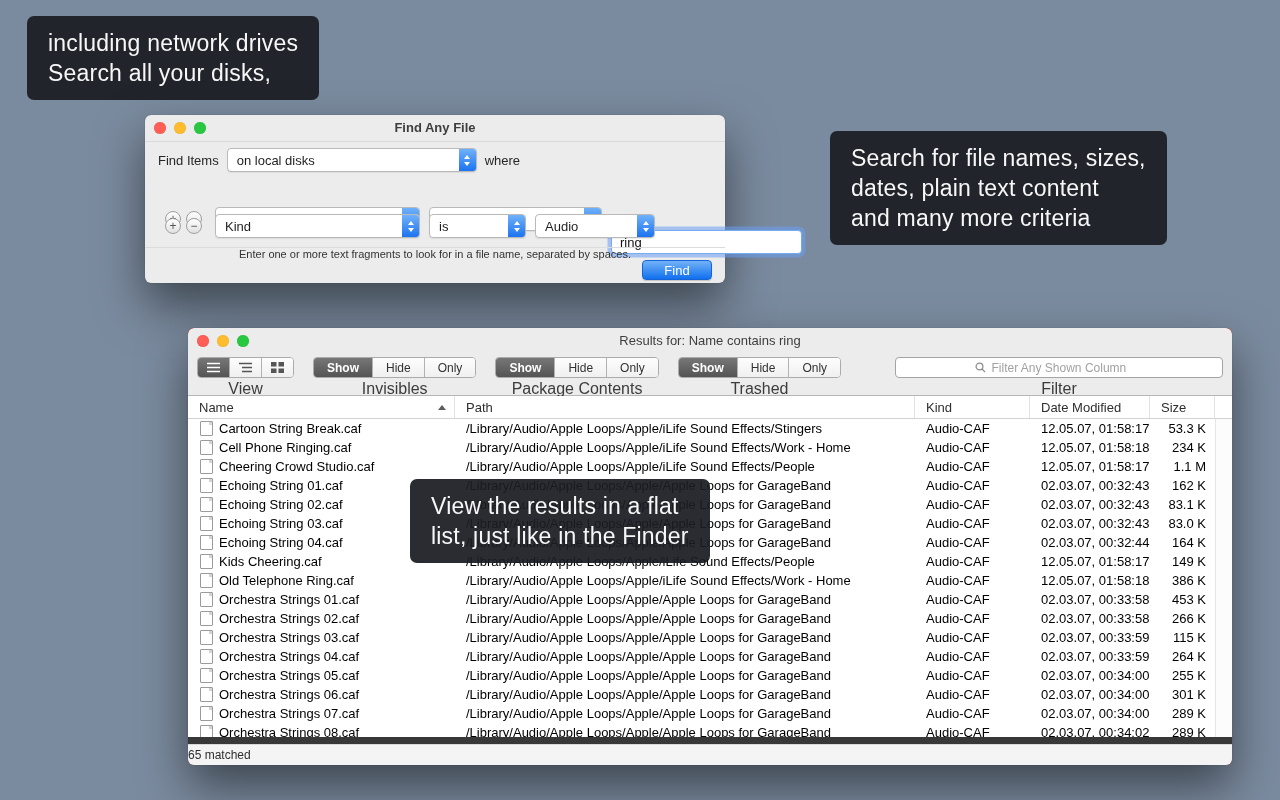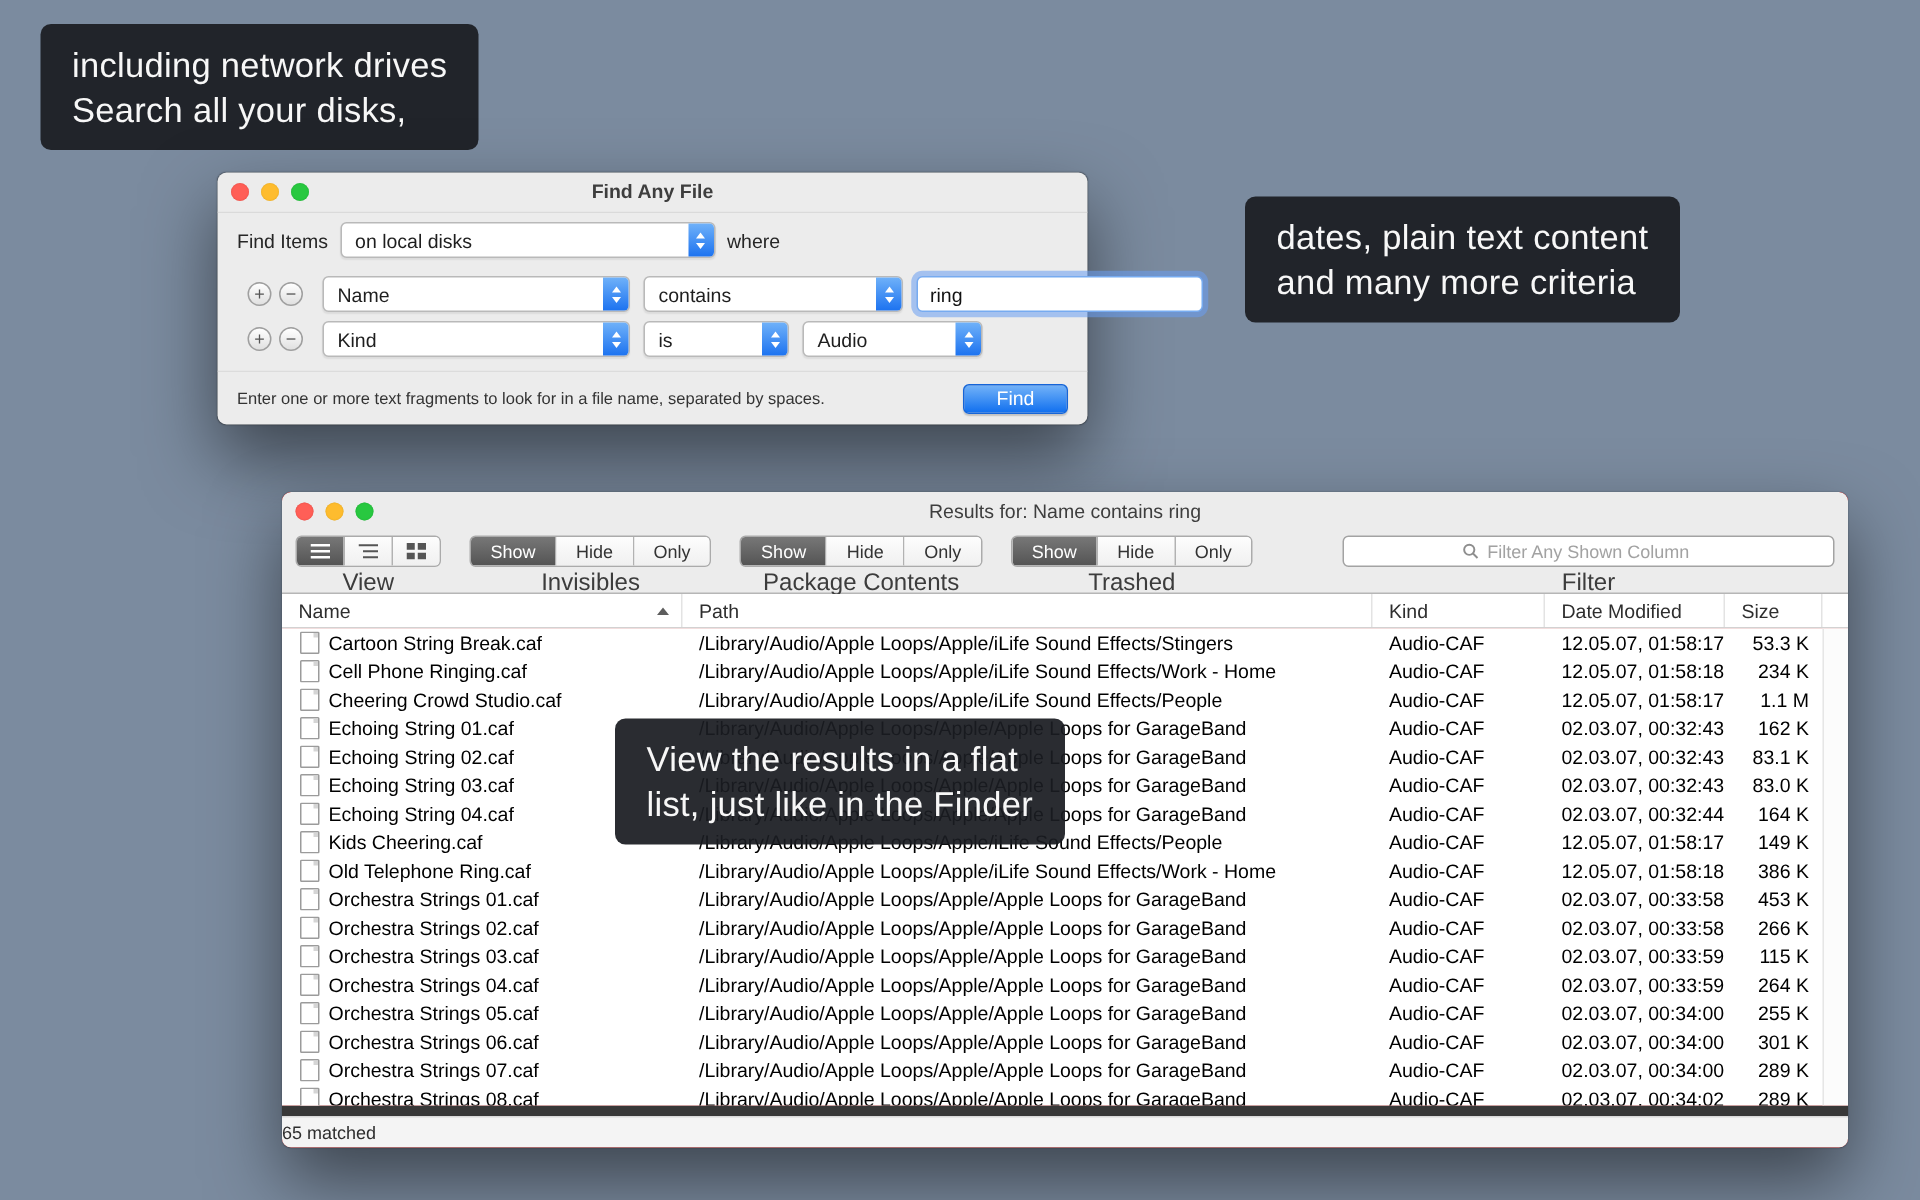--- a/index.html
+++ b/index.html
@@ -52,39 +52,39 @@
     background:linear-gradient(#ffffff,#e0e0e0);color:#555;font-size:12px;line-height:13px;
     text-align:center;padding:0;font-family:inherit;cursor:default;}
   .rb.last{margin-right:13px;}
   .crit-row .popup{margin-right:9px;}
   .text-field{
     height:22px;border:1px solid #77abf0;border-radius:4px;font-size:13px;padding:0 8px;
     outline:none;font-family:inherit;color:#111;
     box-shadow:0 0 0 3.5px rgba(106,158,243,.55);
   }
   .find-footer{position:absolute;left:0;right:0;bottom:0;height:35px;border-top:1px solid #dcdcdc;
-    display:flex;align-items:center;padding:0 13px;border-radius:0 0 6px 6px;}
+    display:flex;align-items:center;padding:0 13px;border-radius:0 0 6px 6px;flex-direction:column;}
   .hint{font-size:11px;color:#333;}
   .find-btn{margin-left:auto;width:70px;height:20px;border:1px solid #1565d8;border-radius:4px;
     background:linear-gradient(#72b2f8,#1170ef);color:#fff;font-size:13px;line-height:17px;
     text-align:center;padding:0;font-family:inherit;box-shadow:0 1px 1px rgba(0,0,0,.18);}
 
   
   #results-window{left:188px;top:328px;width:1044px;height:437px;background:#ef4444;
     display:flex;flex-direction:column;overflow:hidden;}
   #results-window .titlebar{background:#ececec;flex:none;}
   .toolbar{height:38px;background:#ececec;border-bottom:1px solid #b6b6b6;display:flex;
     align-items:flex-start;padding:3px 9px 0;flex:none;}
   .tgroup{display:flex;flex-direction:column;align-items:center;margin-right:19px;}
   .tlabel{font-size:16px;color:#3c3c3c;margin-top:2px;}
   .seg{display:flex;height:19px;border:1px solid #ababab;border-radius:4px;overflow:hidden;background:#fff;}
   .sb{border:none;background:linear-gradient(#fdfdfd,#f0f0f0);color:#333;font-size:12px;
     padding:0 13px;border-right:1px solid #b2b2b2;line-height:18px;font-family:inherit;cursor:default;}
   .sb:last-child{border-right:none;}
-  .sb.selected{background:linear-gradient(#777,#545454);color:#fff;}
+  .sb.selected{background:linear-gradient(#777,#545454);color:#fff;font-weight:bold;}
   .sb.iconseg{padding:0 9px;display:flex;align-items:center;}
   .filter-group{margin-left:auto;margin-right:0;}
   .filter-field{width:326px;height:19px;border:1px solid #a3a3a3;border-radius:4px;background:#fff;
     display:flex;align-items:center;justify-content:center;}
   .filter-field svg{margin-right:4px;flex:none;}
   .filter-field input{border:none;outline:none;background:transparent;font-size:12px;color:#555;
     width:150px;font-family:inherit;}
   .filter-field input::placeholder{color:#a2a2a2;}
 
   .grid-cols{display:grid;grid-template-columns:267px 460px 115px 120px 65px 1fr;}
@@ -147,21 +147,21 @@
           <i class="chev down"></i>
         </span>
     </div>
     <div class="popup" style="width:138px">
       <span>contains</span>
       <span class="stepper">
           <i class="chev up"></i>
           <i class="chev down"></i>
         </span>
     </div>
-    <input class="text-field" style="width: 173px;" autofocus="" value="ring">
+    <input class="text-field" style="width: 173px; margin-top: 46px;" autofocus="" value="ring">
   </div>
 
   <div class="crit-row r2">
     <button class="rb">+</button>
     <button class="rb last">−</button>
     <div class="popup" style="width:170px">
       <span>Kind</span>
       <span class="stepper">
           <i class="chev up"></i>
           <i class="chev down"></i>
@@ -183,20 +183,21 @@
     </div>
   </div>
 
   <div class="find-footer">
     <span class="hint">Enter one or more text fragments to look for in a file name, separated by spaces.</span>
     <button class="find-btn">Find</button>
   </div>
 </div>
 
 <div class="callout" id="callout-criteria">
+  <div>Search for file names, sizes,</div>
   <div>dates, plain text content</div>
   <div>and many more criteria</div>
 </div>
 
 <div class="window" id="results-window">
   <div class="titlebar">
     <span class="lights">
       <span class="light red"></span>
       <span class="light yellow"></span>
       <span class="light green"></span>

